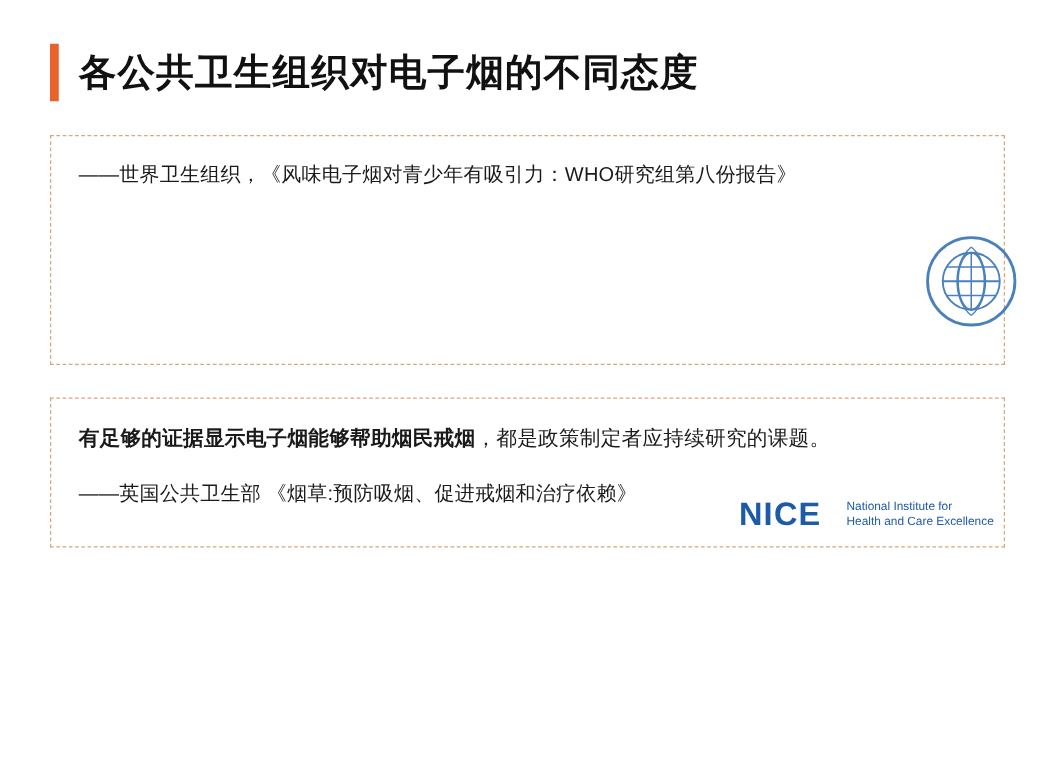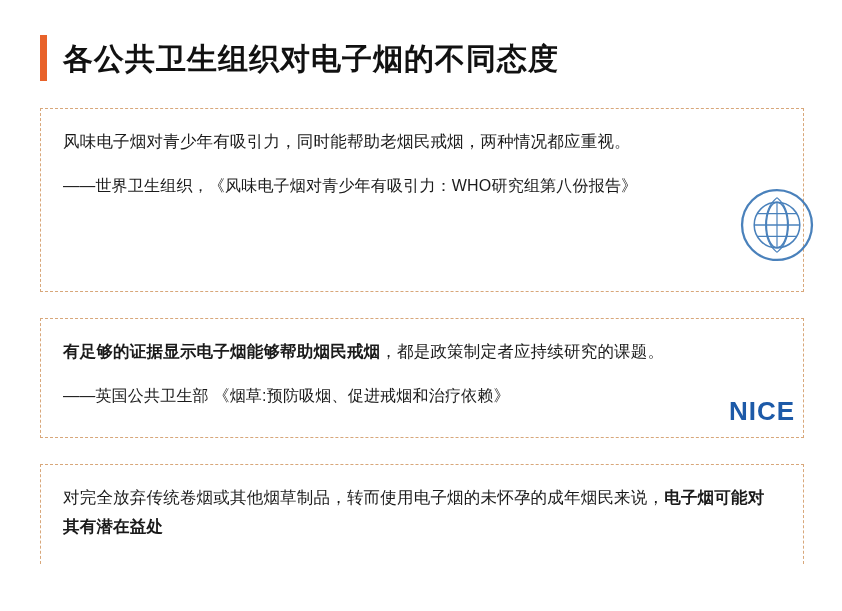--- a/index.html
+++ b/index.html
@@ -114,23 +114,20 @@
 <body>
 
 <div class="page">
 
   <div class="title-row">
     <div class="title-bar"></div>
     <div class="title-text">各公共卫生组织对电子烟的不同态度</div>
   </div>
 
   <div class="quote" id="quote-1">
-    <p class="para">
-      <span>风味电子烟对青少年有吸引力，同时能帮助老烟民戒烟，两种情况都应重视。</span>
-    </p>
     <p class="source">——世界卫生组织，《风味电子烟对青少年有吸引力：WHO研究组第八份报告》</p>
 
     <svg class="logo-who" viewBox="0 0 100 100">
       <circle cx="50" cy="50" r="46" fill="none" stroke="#2b6cb0" stroke-width="3"></circle>
       <circle cx="50" cy="50" r="30" fill="none" stroke="#2b6cb0" stroke-width="2"></circle>
       <ellipse cx="50" cy="50" rx="14" ry="30" fill="none" stroke="#2b6cb0" stroke-width="2"></ellipse>
       <line x1="20" y1="50" x2="80" y2="50" stroke="#2b6cb0" stroke-width="2"></line>
       <line x1="24" y1="35" x2="76" y2="35" stroke="#2b6cb0" stroke-width="1.6"></line>
       <line x1="24" y1="65" x2="76" y2="65" stroke="#2b6cb0" stroke-width="1.6"></line>
       <line x1="50" y1="20" x2="50" y2="80" stroke="#2b6cb0" stroke-width="1.6"></line>
@@ -140,22 +137,21 @@
   </div>
 
   <div class="quote" id="quote-2">
     <p class="para">
       <b class="bold-lead">有足够的证据显示电子烟能够帮助烟民戒烟</b><span>，都是政策制定者应持续研究的课题。</span>
     </p>
     <p class="source">——英国公共卫生部 《烟草:预防吸烟、促进戒烟和治疗依赖》</p>
 
     <div class="logo-nice">
       <div class="nice-word">NICE</div>
+      <div class="nice-sub">
+        <div>National Institute for</div>
+        <div>Health and Care Excellence</div>
+      </div>
     </div>
   </div>
 
-  <div class="quote" id="quote-3">
-    <p class="para">
-      <span>对完全放弃传统卷烟或其他烟草制品，转而使用电子烟的未怀孕的成年烟民来说，</span><b>电子烟可能对其有潜在益处</b>
-    </p>
-  </div>
 
 </div>
 
 </body></html>

